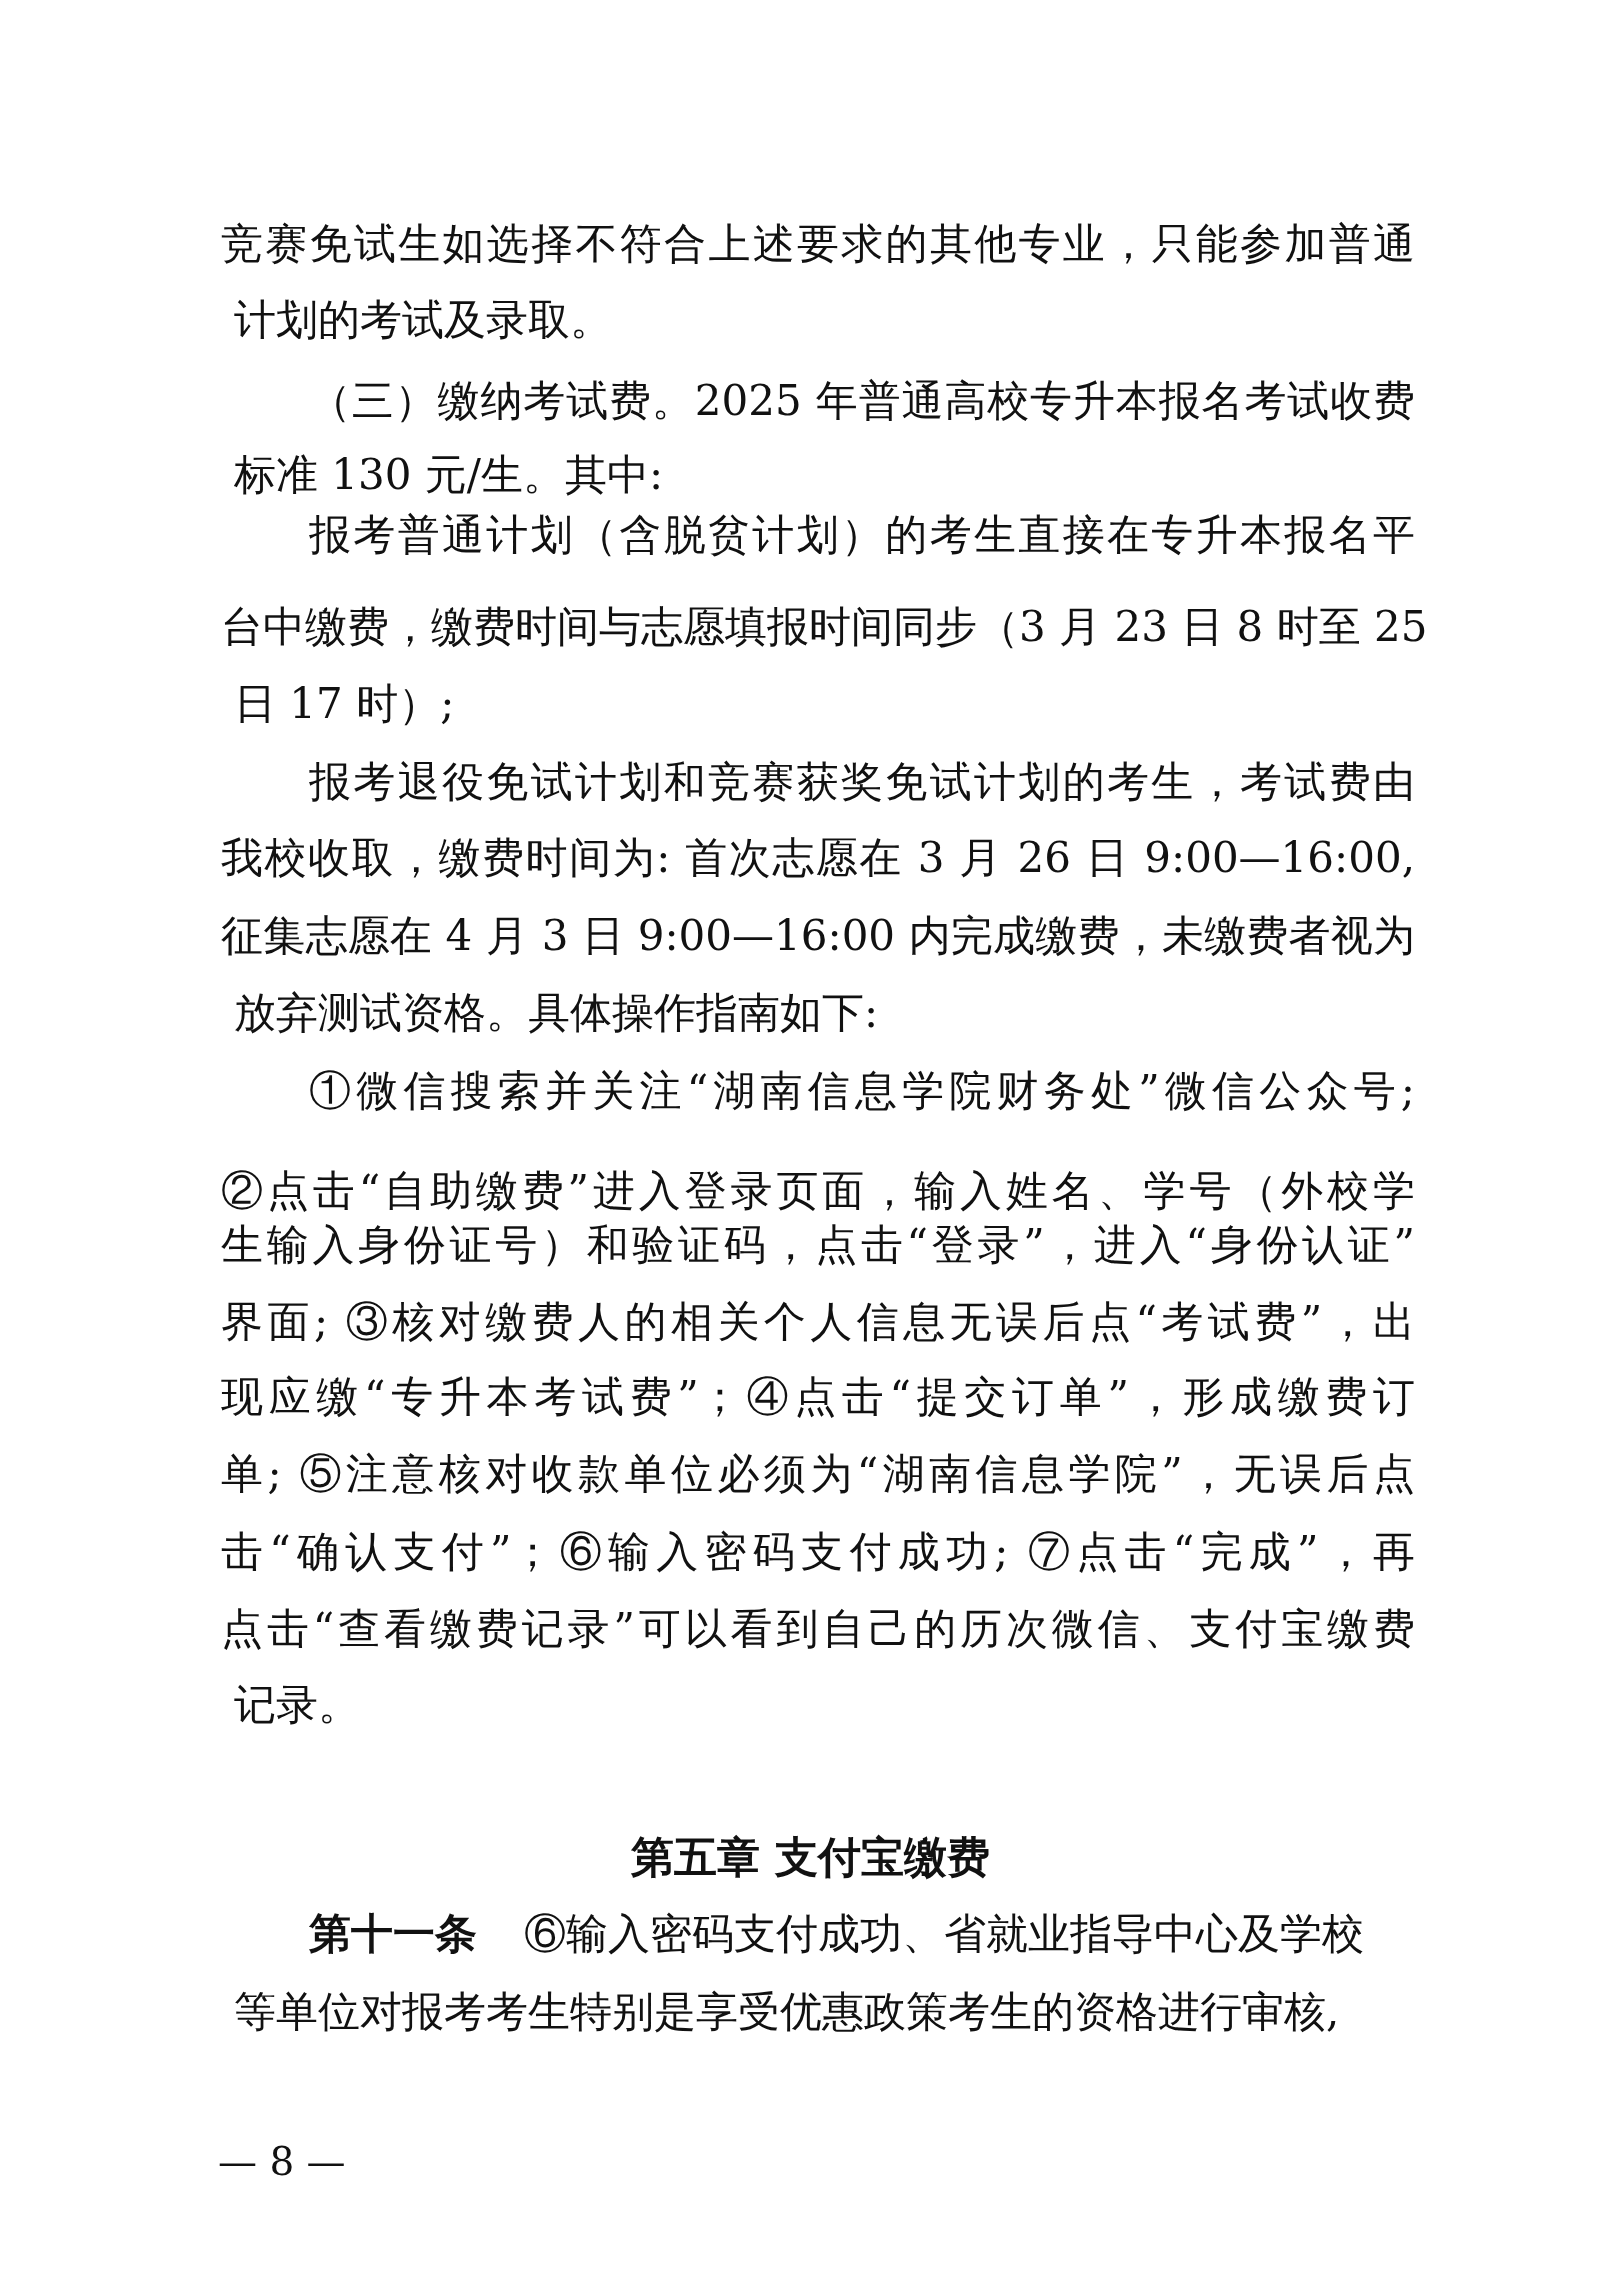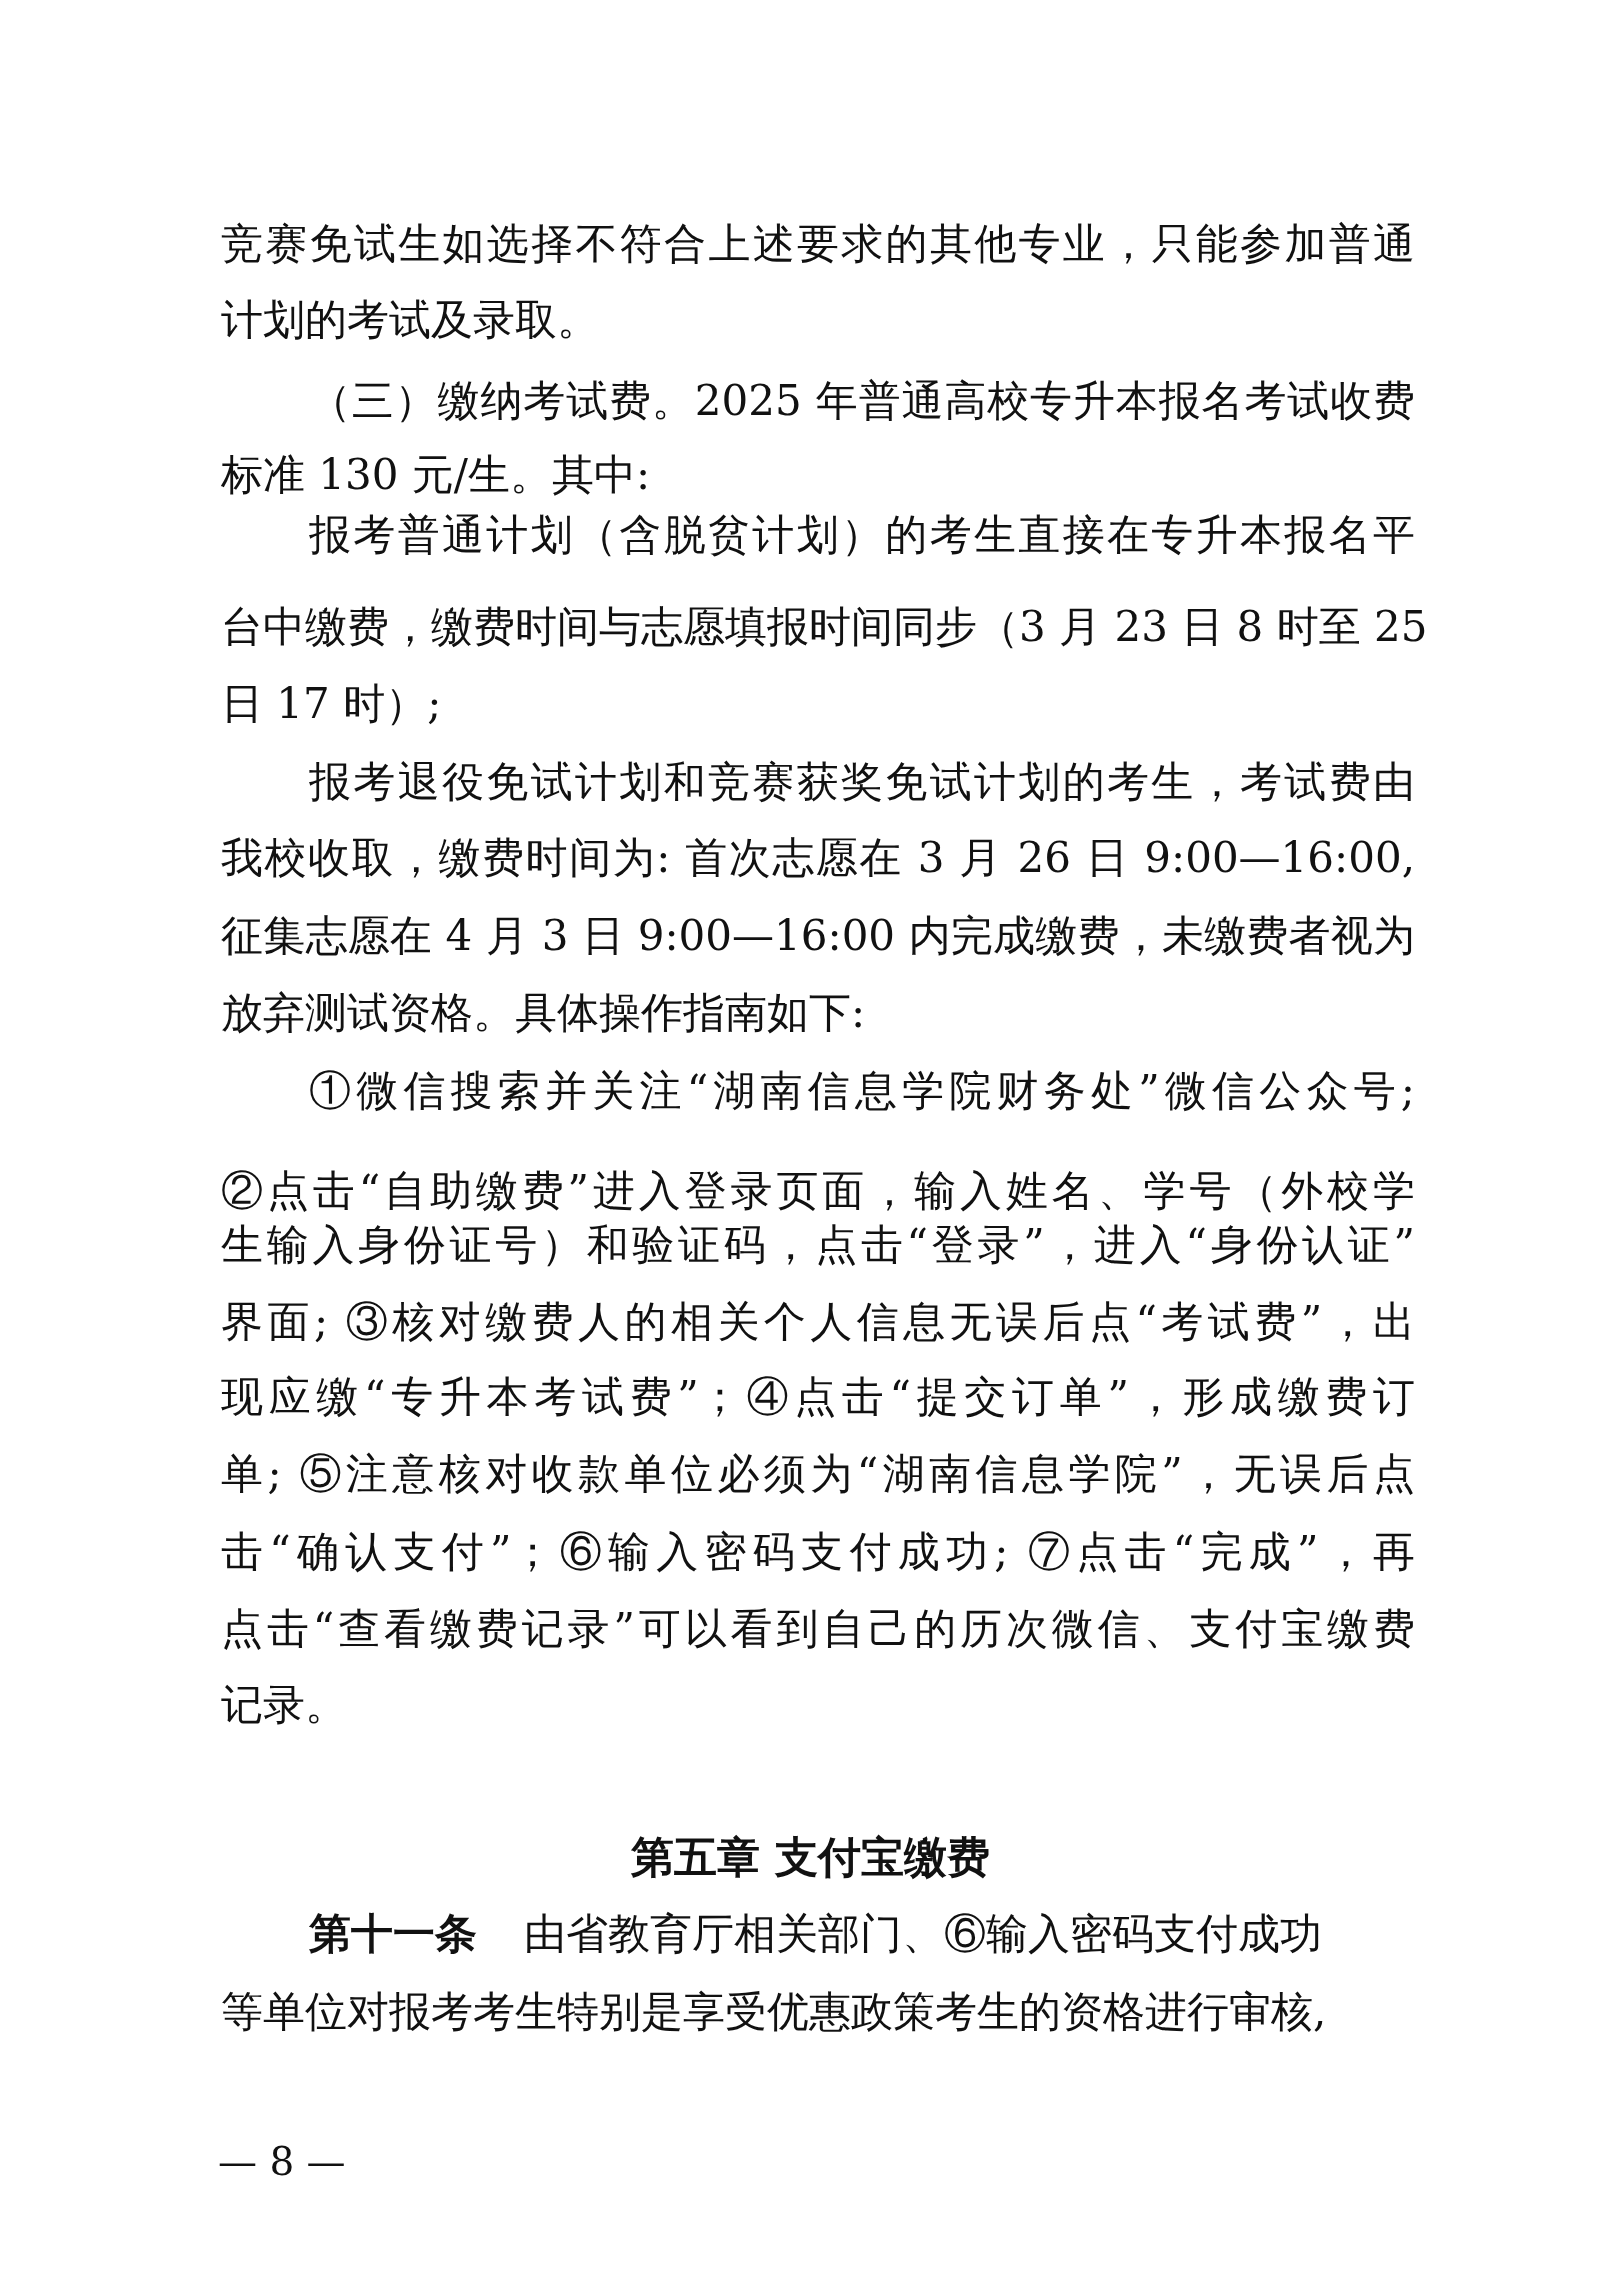--- a/index.html
+++ b/index.html
@@ -1,20 +1,20 @@
 <!DOCTYPE html>
 <html><head>
 <meta charset="utf-8">
 <style>
   html, body { margin:0; padding:0; background:#ffffff; }
   body { width:1621px; height:2293px; position:relative; overflow:hidden;
          font-family: "DejaVu Serif", "Liberation Serif", serif; color:#111; }
   .line { position:absolute; left:221px; width:1194px; height:59px; line-height:59px;
           font-size:42px; white-space:nowrap; text-align:justify; text-align-last:justify; letter-spacing:0; }
-  .line.last { text-align-last:left; }
+  .line.last { text-align-last:left;margin-left:13px; }
   .line.indent { left:309px; width:1106px; }
   .heading { position:absolute; left:0; width:1621px; text-align:center; font-size:43px; font-weight:bold;
              font-family: "DejaVu Sans", "Liberation Sans", sans-serif; height:59px; line-height:59px; }
   .bold { font-weight:bold; font-family:Liberation Serif, serif; }
   .pageno { position:absolute; left:218px; top:2137px; font-size:39px; height:49px; line-height:49px; }
 </style>
 </head>
 <body>
 
 <div>
@@ -35,19 +35,19 @@
   <div class="line" style="top:1292px">界面; ③核对缴费人的相关个人信息无误后点“考试费”，出</div>
   <div class="line" style="top:1367px">现应缴“专升本考试费”；④点击“提交订单”，形成缴费订</div>
   <div class="line" style="top:1444px">单; ⑤注意核对收款单位必须为“湖南信息学院”，无误后点</div>
   <div class="line" style="top:1522px">击“确认支付”；⑥输入密码支付成功; ⑦点击“完成”，再</div>
   <div class="line" style="top:1599px">点击“查看缴费记录”可以看到自己的历次微信、支付宝缴费</div>
   <div class="line last" style="top:1675px">记录。</div>
 
   <div class="heading" style="top:1828px">第五章 支付宝缴费</div>
 
   <div class="line indent" style="top:1904px; text-align-last:left;">
-    <span class="bold">第十一条</span><span style="display:inline-block;width:47px"></span><span>由省教育厅相关部门、⑥输入密码支付成功</span>
+    <span class="bold">第十一条</span><span style="display:inline-block;width:47px"></span><span>⑥输入密码支付成功、省就业指导中心及学校</span>
   </div>
   <div class="line last" style="top:1982px">等单位对报考考生特别是享受优惠政策考生的资格进行审核,</div>
 
   <div class="pageno">— 8 —</div>
 </div>
 
 
 </body></html>

